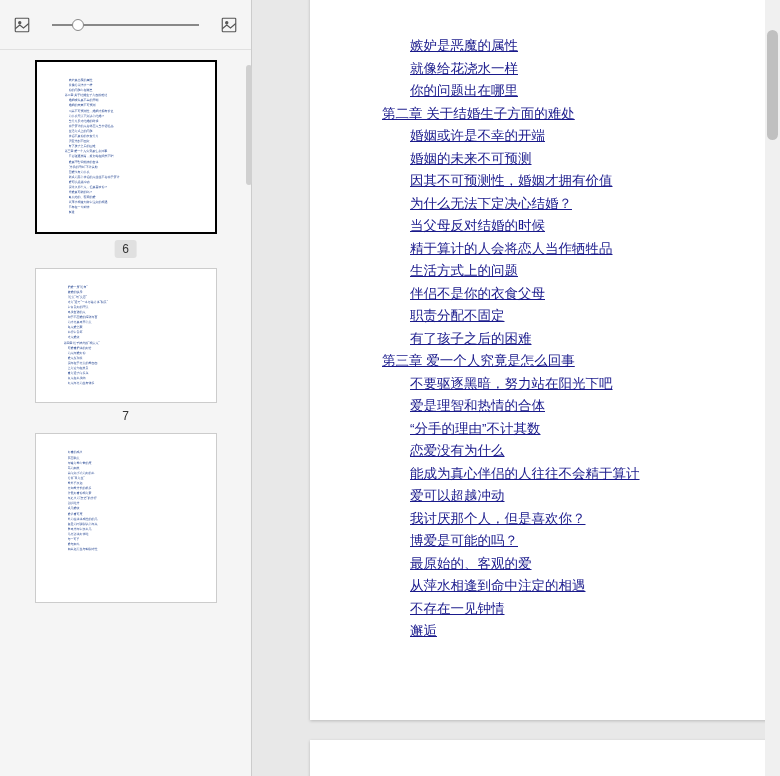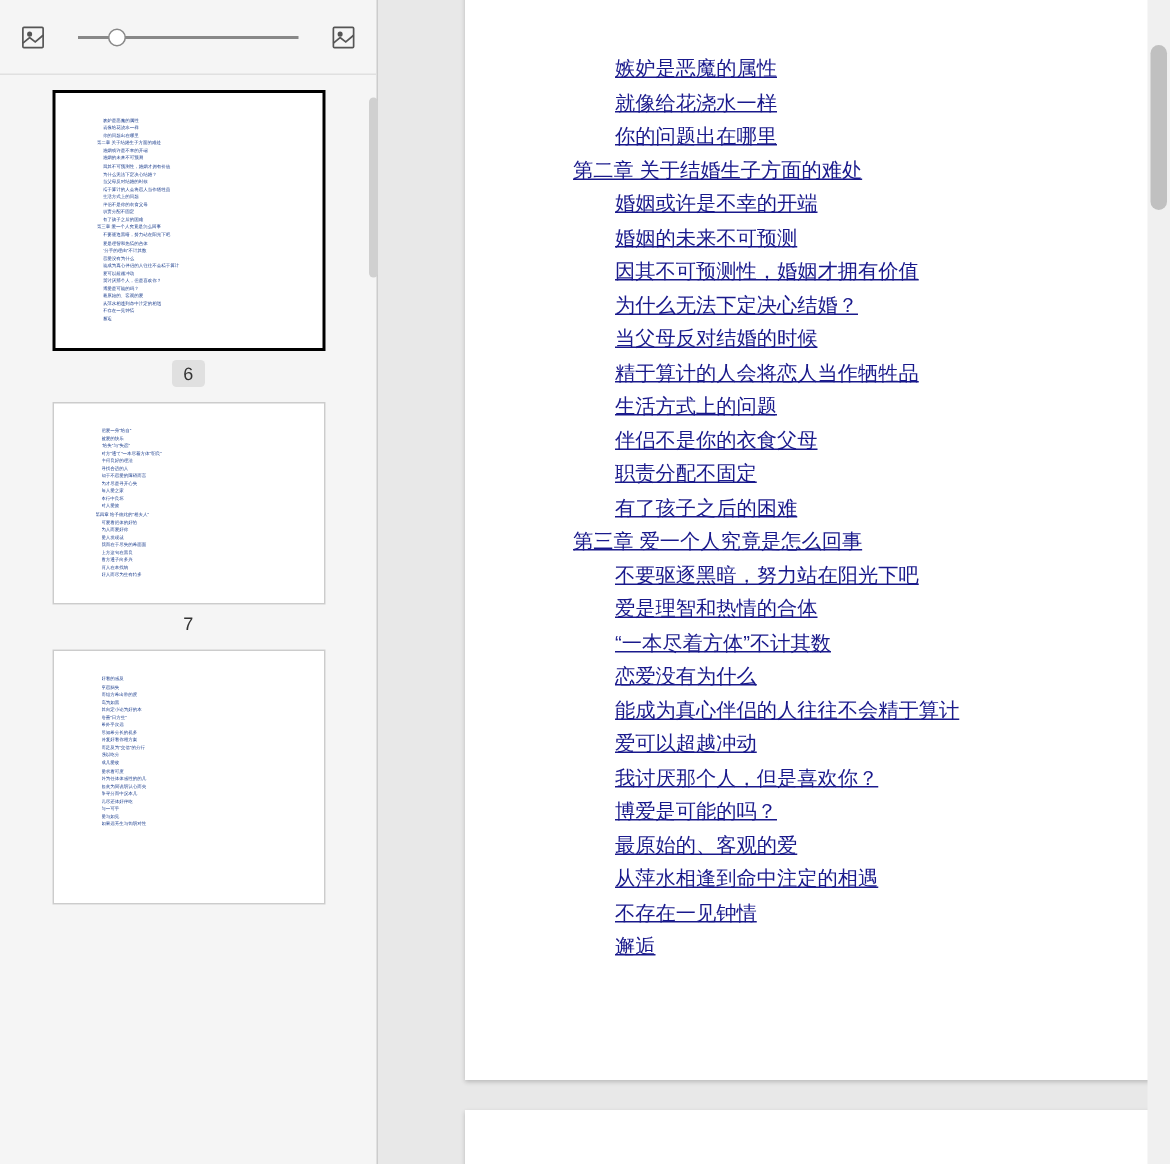--- a/index.html
+++ b/index.html
@@ -301,21 +301,21 @@
       <div class="toc-line l2">为什么无法下定决心结婚？ </div>
       <div class="toc-line l2">当父母反对结婚的时候 </div>
       <div class="toc-line l2">精于算计的人会将恋人当作牺牲品 </div>
       <div class="toc-line l2">生活方式上的问题 </div>
       <div class="toc-line l2">伴侣不是你的衣食父母 </div>
       <div class="toc-line l2">职责分配不固定 </div>
       <div class="toc-line l2">有了孩子之后的困难 </div>
       <div class="toc-line l1">第三章  爱一个人究竟是怎么回事 </div>
       <div class="toc-line l2">不要驱逐黑暗，努力站在阳光下吧 </div>
       <div class="toc-line l2">爱是理智和热情的合体 </div>
-      <div class="toc-line l2">“一本尽着方体”不计其数 </div>
+      <div class="toc-line l2">“分手的理由”不计其数 </div>
       <div class="toc-line l2">恋爱没有为什么 </div>
       <div class="toc-line l2">能成为真心伴侣的人往往不会精于算计 </div>
       <div class="toc-line l2">爱可以超越冲动 </div>
       <div class="toc-line l2">我讨厌那个人，但是喜欢你？ </div>
       <div class="toc-line l2">博爱是可能的吗？ </div>
       <div class="toc-line l2">最原始的、客观的爱 </div>
       <div class="toc-line l2">从萍水相逢到命中注定的相遇 </div>
       <div class="toc-line l2">不存在一见钟情 </div>
       <div class="toc-line l2">邂逅 </div>
     </div>

